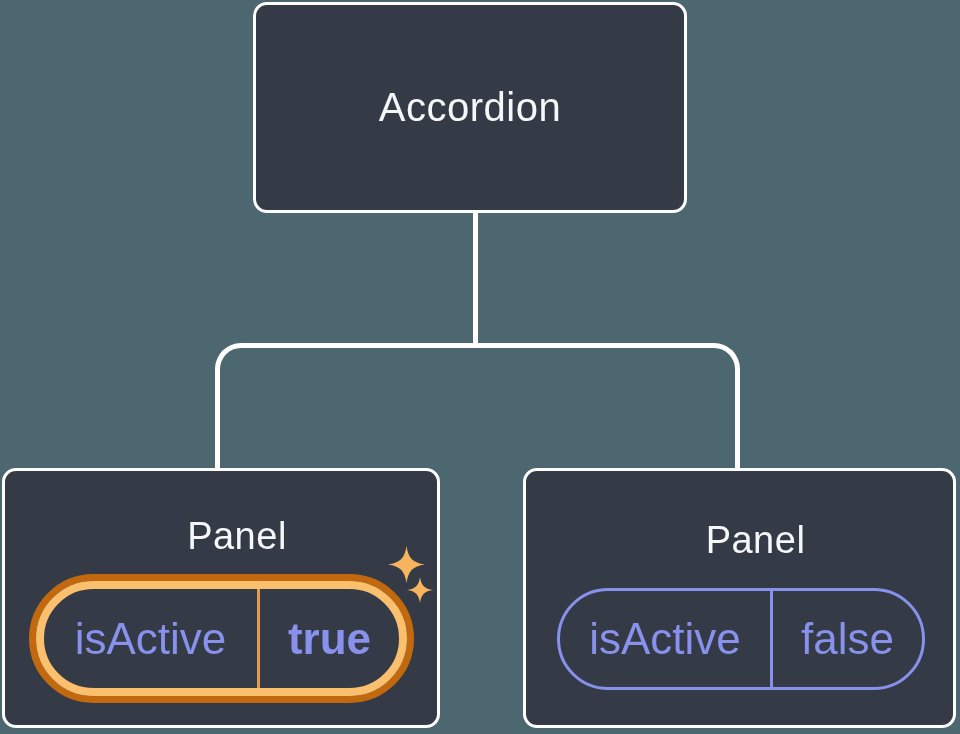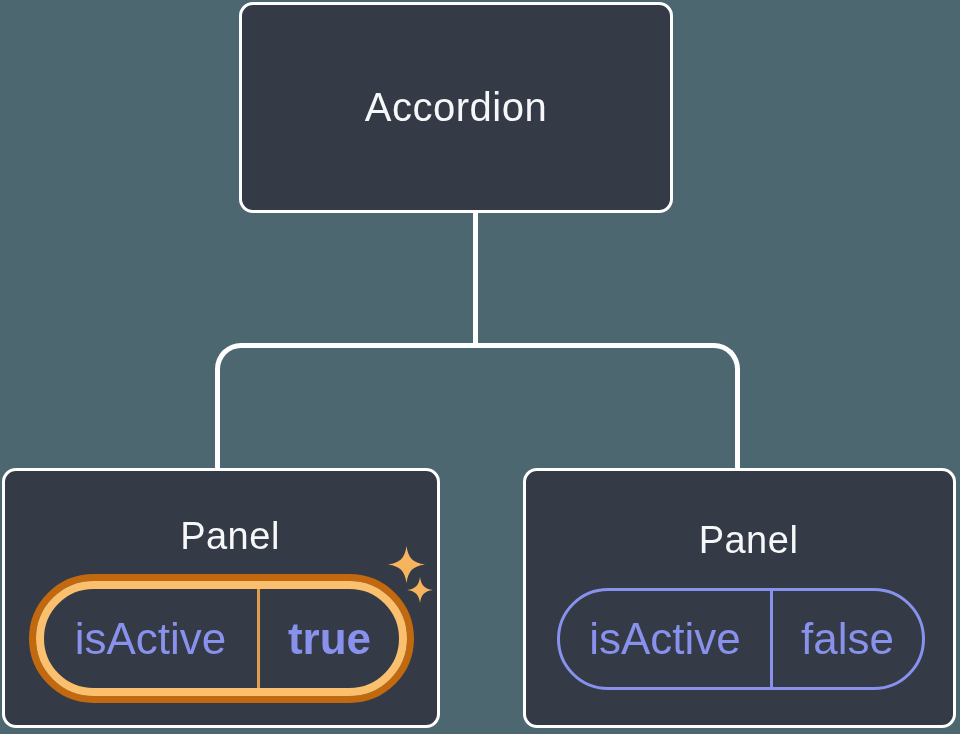--- a/index.html
+++ b/index.html
@@ -18,33 +18,33 @@
     position:relative;width:960px;height:734px;overflow:hidden;
     background:var(--background);
     font-family:"Liberation Sans",sans-serif;
   }
   .node{
     position:absolute;box-sizing:border-box;
     background:var(--card);
     border:3px solid var(--connector);
     border-radius:14px;
   }
-  .node-root{left:239px;top:2px;width:434px;height:211px;
+  .node-root{left:253px;top:2px;width:434px;height:211px;
     display:flex;align-items:center;justify-content:center;}
   .root-label{color:var(--title-text);font-size:40px;font-weight:500;letter-spacing:0.5px;}
   .connector-stem{position:absolute;left:473px;top:211px;width:5px;height:134px;background:var(--connector);}
   .connector-branch{
     position:absolute;left:215px;top:343px;width:525px;height:127px;box-sizing:border-box;
     border:5px solid var(--connector);border-bottom:none;
     border-radius:26px 26px 0 0;
   }
   .node-panel-left{left:2px;top:468px;width:438px;height:260px;}
   .node-panel-right{left:523px;top:468px;width:433px;height:260px;}
   .panel-title{
-    position:absolute;left:9px;width:100%;text-align:center;
+    position:absolute;left:16px;width:100%;text-align:center;
     color:var(--title-text);font-size:38px;font-weight:500;line-height:38px;letter-spacing:0.5px;
   }
   .panel-title-left{top:46px;}
   .panel-title-right{top:50px;}
   .pill-active{
     position:absolute;left:29px;top:574px;width:385px;height:129px;box-sizing:border-box;
     border:7px solid var(--gold-outer);border-radius:70px;
   }
   .pill-active-inner{
     width:100%;height:100%;box-sizing:border-box;

